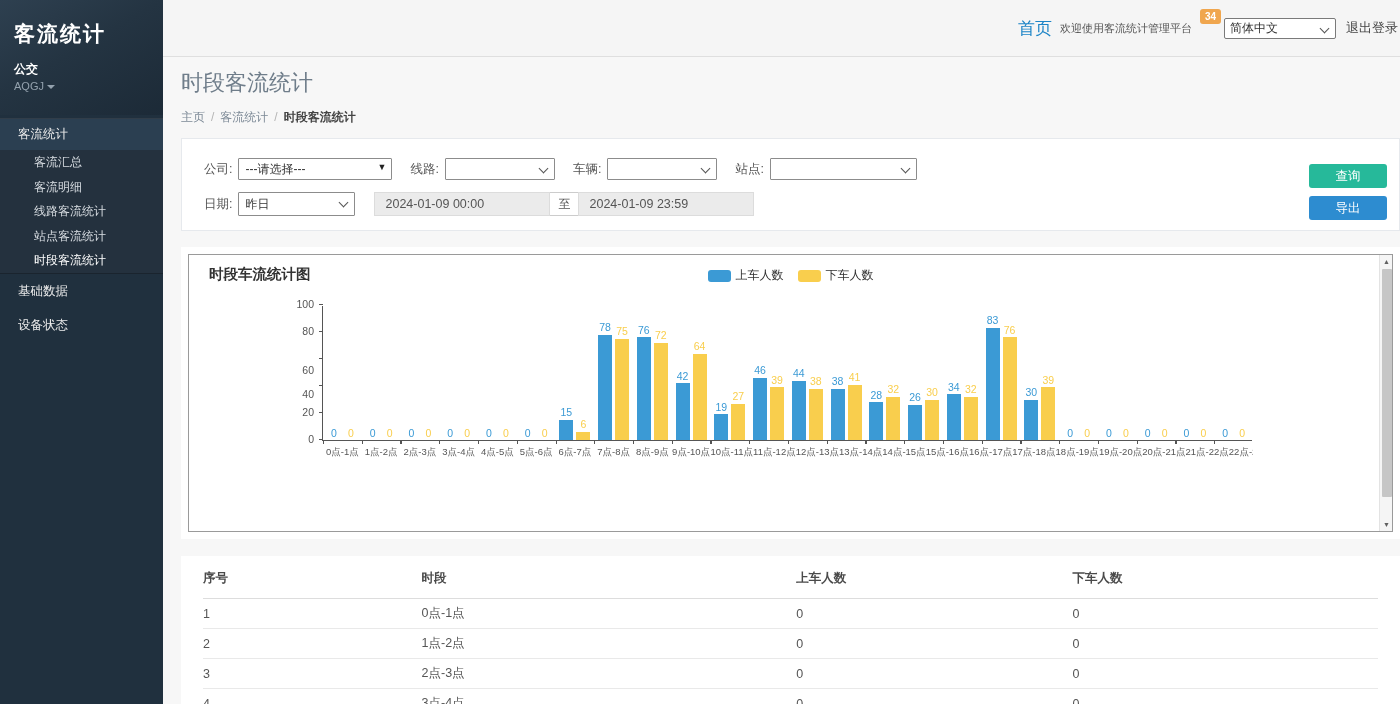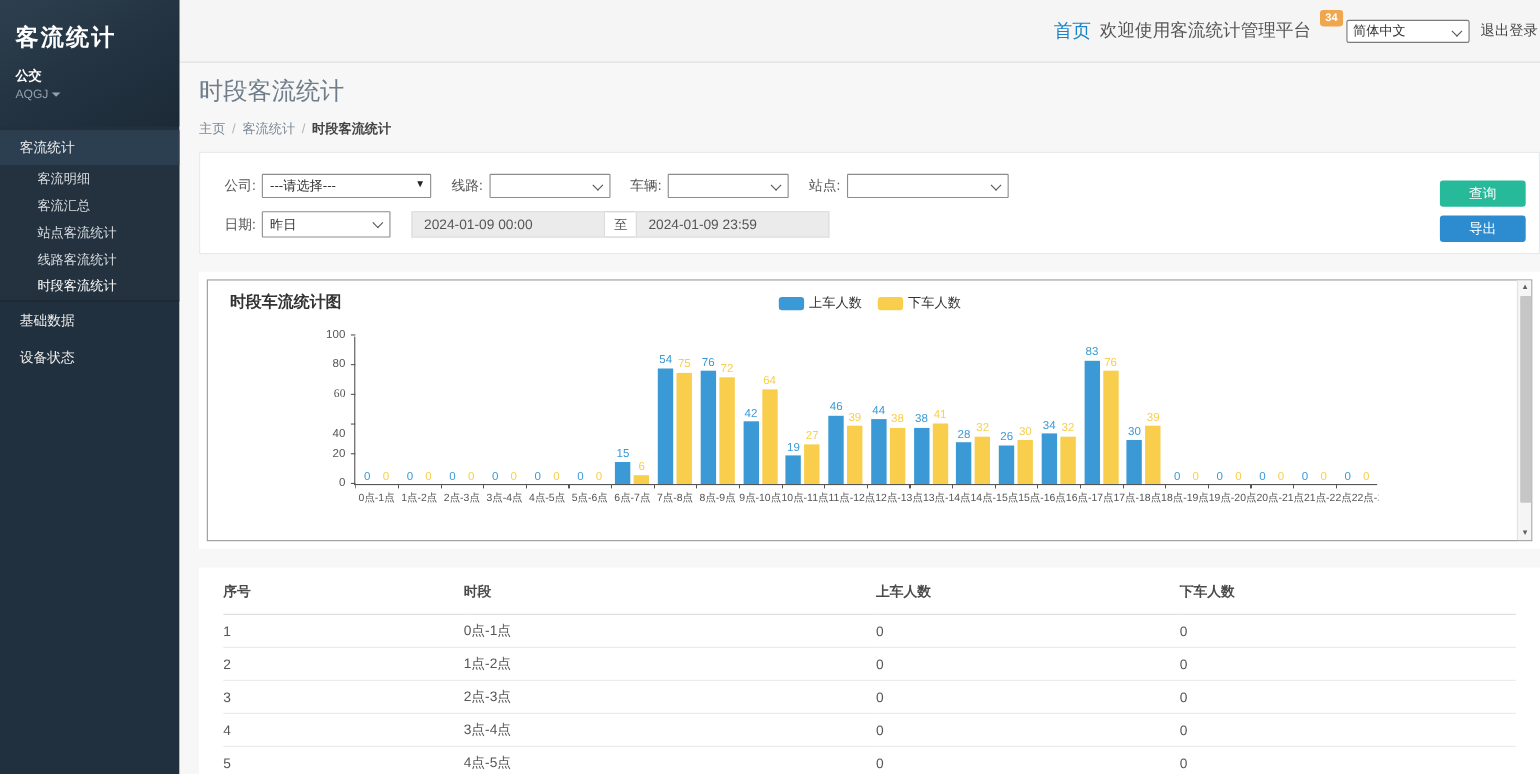--- a/index.html
+++ b/index.html
@@ -26,21 +26,21 @@
   .menu-child { height:24.5px; line-height:24.5px; padding-left:34px; font-size:12px;
     color:#D9DEE3; cursor:pointer; }
   .menu-plain { height:34px; line-height:34px; padding-left:18px; font-size:12.5px;
     color:#ECECEC; cursor:pointer; }
 
   
   .main { position:absolute; left:163px; top:0; width:1237px; height:704px; }
   .topnav { height:57px; background:#F5F5F5; border-bottom:1px solid #DFDFDF;
     display:flex; align-items:center; justify-content:flex-end; padding-right:2px; }
   .home-link { color:#1C84C6; font-size:17px; margin-right:8px; cursor:pointer; }
-  .welcome { color:#565656; font-size:16px; margin-right:8px; }
+  .welcome { color:#565656; font-size:11px; margin-right:8px; }
   .badge { background:#F0A64E; color:#FFF; font-size:10px; font-weight:bold;
     border-radius:3px; padding:2px 5px; align-self:flex-start; margin-top:9px; margin-right:3px; }
   .lang-wrap { position:relative; margin-right:10px; }
   .lang-select { width:112px; height:21px; font-size:12px; color:#333; background:#FFF;
     border:1px solid #7A7A7A; border-radius:2px; padding:0 18px 0 5px;
     appearance:none; -webkit-appearance:none; font-family:inherit; }
   .logout { color:#444; font-size:13px; white-space:nowrap; cursor:pointer; }
 
   
   .page-head { padding:8px 18px 0; }
@@ -72,21 +72,21 @@
     padding:0 10px; width:176px; font-family:inherit; }
   .to-box { width:28px; background:#FFF; border:1px solid #CCC; border-left:none; border-right:none;
     text-align:center; line-height:22px; font-size:12px; color:#555; }
   .btn { position:absolute; right:12px; width:78px; height:24px; border:none; border-radius:3px;
     color:#FFF; font-size:12.5px; cursor:pointer; font-family:inherit; }
   .btn-query { top:25px; background:#26B99A; }
   .btn-export { top:57px; background:#2D8CD0; }
 
   
   .chart-outer { margin-top:16px; padding:7px; }
-  .chart-box { position:relative; height:238px; background:#FFF; border:1px solid #9A9A9A; }
+  .chart-box { position:relative; height:278px; background:#FFF; border:1px solid #9A9A9A; }
   .chart-title { position:absolute; left:20px; top:10px; font-size:14.5px; font-weight:bold; color:#333; }
   .chart-legend { position:absolute; top:12px; left:50%; transform:translateX(-50%);
     display:flex; align-items:center; gap:14px; }
   .leg-item { display:flex; align-items:center; gap:5px; font-size:12px; color:#333; }
   .leg-swatch { width:23px; height:12px; border-radius:3px; }
   .plot { position:absolute; left:133px; top:51px; width:930px; height:135px;
     border-left:1px solid #555; border-bottom:1px solid #555; }
   .bars { position:absolute; left:0; top:0; width:100%; height:100%;
     display:flex; align-items:flex-end; }
   .bar-group { flex:0 0 38.75px; height:100%; display:flex; align-items:flex-end;
@@ -128,24 +128,24 @@
   <div class="side-logo">
     <h1>客流统计</h1>
     <div class="side-org">公交</div>
     <div class="side-org-code">
       <span>AQGJ</span><span class="caret"></span>
     </div>
   </div>
   <div class="side-menu" id="side-menu">
       <div class="menu-section">
         <div class="menu-parent">客流统计</div>
+        <div class="menu-child">客流汇总</div>
         <div class="menu-child">客流明细</div>
-        <div class="menu-child">客流汇总</div>
+        <div class="menu-child">线路客流统计</div>
         <div class="menu-child">站点客流统计</div>
-        <div class="menu-child">线路客流统计</div>
         <div class="menu-child" style="color: rgb(255, 255, 255);">时段客流统计</div>
       </div>
       <div class="menu-plain">基础数据</div>
       <div class="menu-plain">设备状态</div>
     </div>
 </div>
 
 <div class="main">
 
   <div class="topnav">
@@ -287,21 +287,21 @@
                 <div class="bar-val" style="color: rgb(59, 154, 213);">15</div>
                 <div class="bar-rect" style="background: rgb(59, 154, 213); height: 20.25px;"></div>
               </div>
               <div class="bar-col">
                 <div class="bar-val" style="color: rgb(249, 206, 77);">6</div>
                 <div class="bar-rect" style="background: rgb(249, 206, 77); height: 8.1px;"></div>
               </div>
             </div>
             <div class="bar-group">
               <div class="bar-col">
-                <div class="bar-val" style="color: rgb(59, 154, 213);">54</div>
+                <div class="bar-val" style="color: rgb(59, 154, 213);">78</div>
                 <div class="bar-rect" style="background: rgb(59, 154, 213); height: 105.3px;"></div>
               </div>
               <div class="bar-col">
                 <div class="bar-val" style="color: rgb(249, 206, 77);">75</div>
                 <div class="bar-rect" style="background: rgb(249, 206, 77); height: 101.25px;"></div>
               </div>
             </div>
             <div class="bar-group">
               <div class="bar-col">
                 <div class="bar-val" style="color: rgb(59, 154, 213);">76</div>
@@ -534,21 +534,21 @@
             <div class="xlabel">
               <span>22点-23点</span>
             </div>
           </div>
       <div class="ylab" style="bottom: -5px;">0</div>
           <div class="ytick" style="bottom: 0px;"></div>
           <div class="ylab" style="bottom: 22px;">20</div>
           <div class="ytick" style="bottom: 27px;"></div>
           <div class="ylab" style="bottom: 40px;">40</div>
           <div class="ytick" style="bottom: 54px;"></div>
-          <div class="ylab" style="bottom: 76px; font-family: Liberation Serif, serif;">60</div>
+          <div class="ylab" style="bottom: 64px;">60</div>
           <div class="ytick" style="bottom: 81px;"></div>
           <div class="ylab" style="bottom: 103px;">80</div>
           <div class="ytick" style="bottom: 108px;"></div>
           <div class="ylab" style="bottom: 130px;">100</div>
           <div class="ytick" style="bottom: 135px;"></div>
         </div>
       <div class="vscroll">
         <div class="vs-arrow vs-up">▲</div>
         <div class="vs-thumb"></div>
         <div class="vs-arrow vs-down">▼</div>

